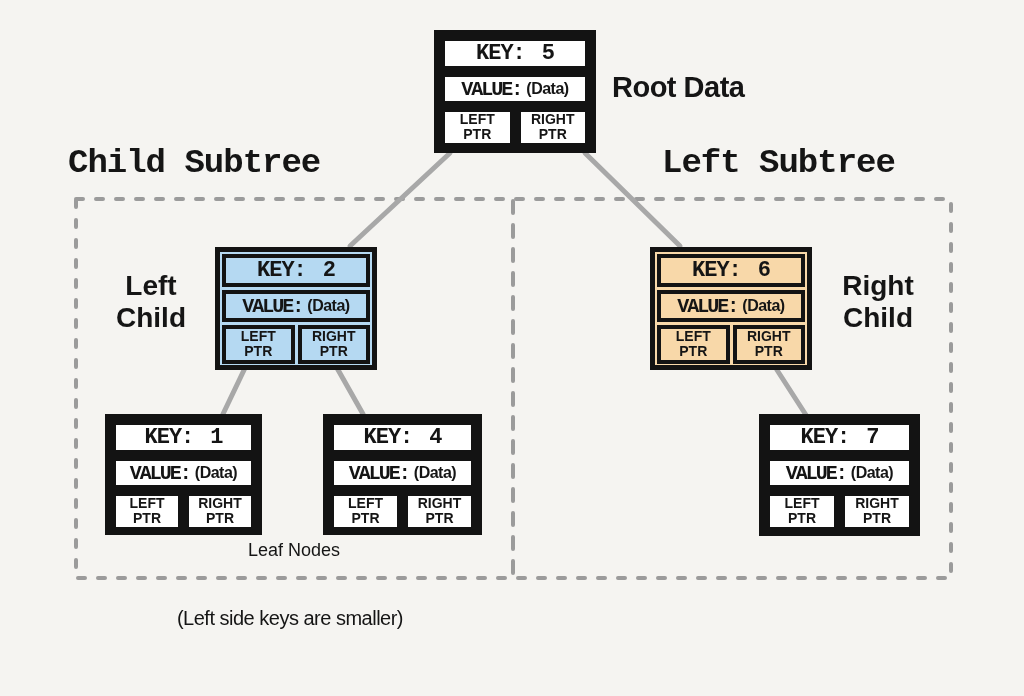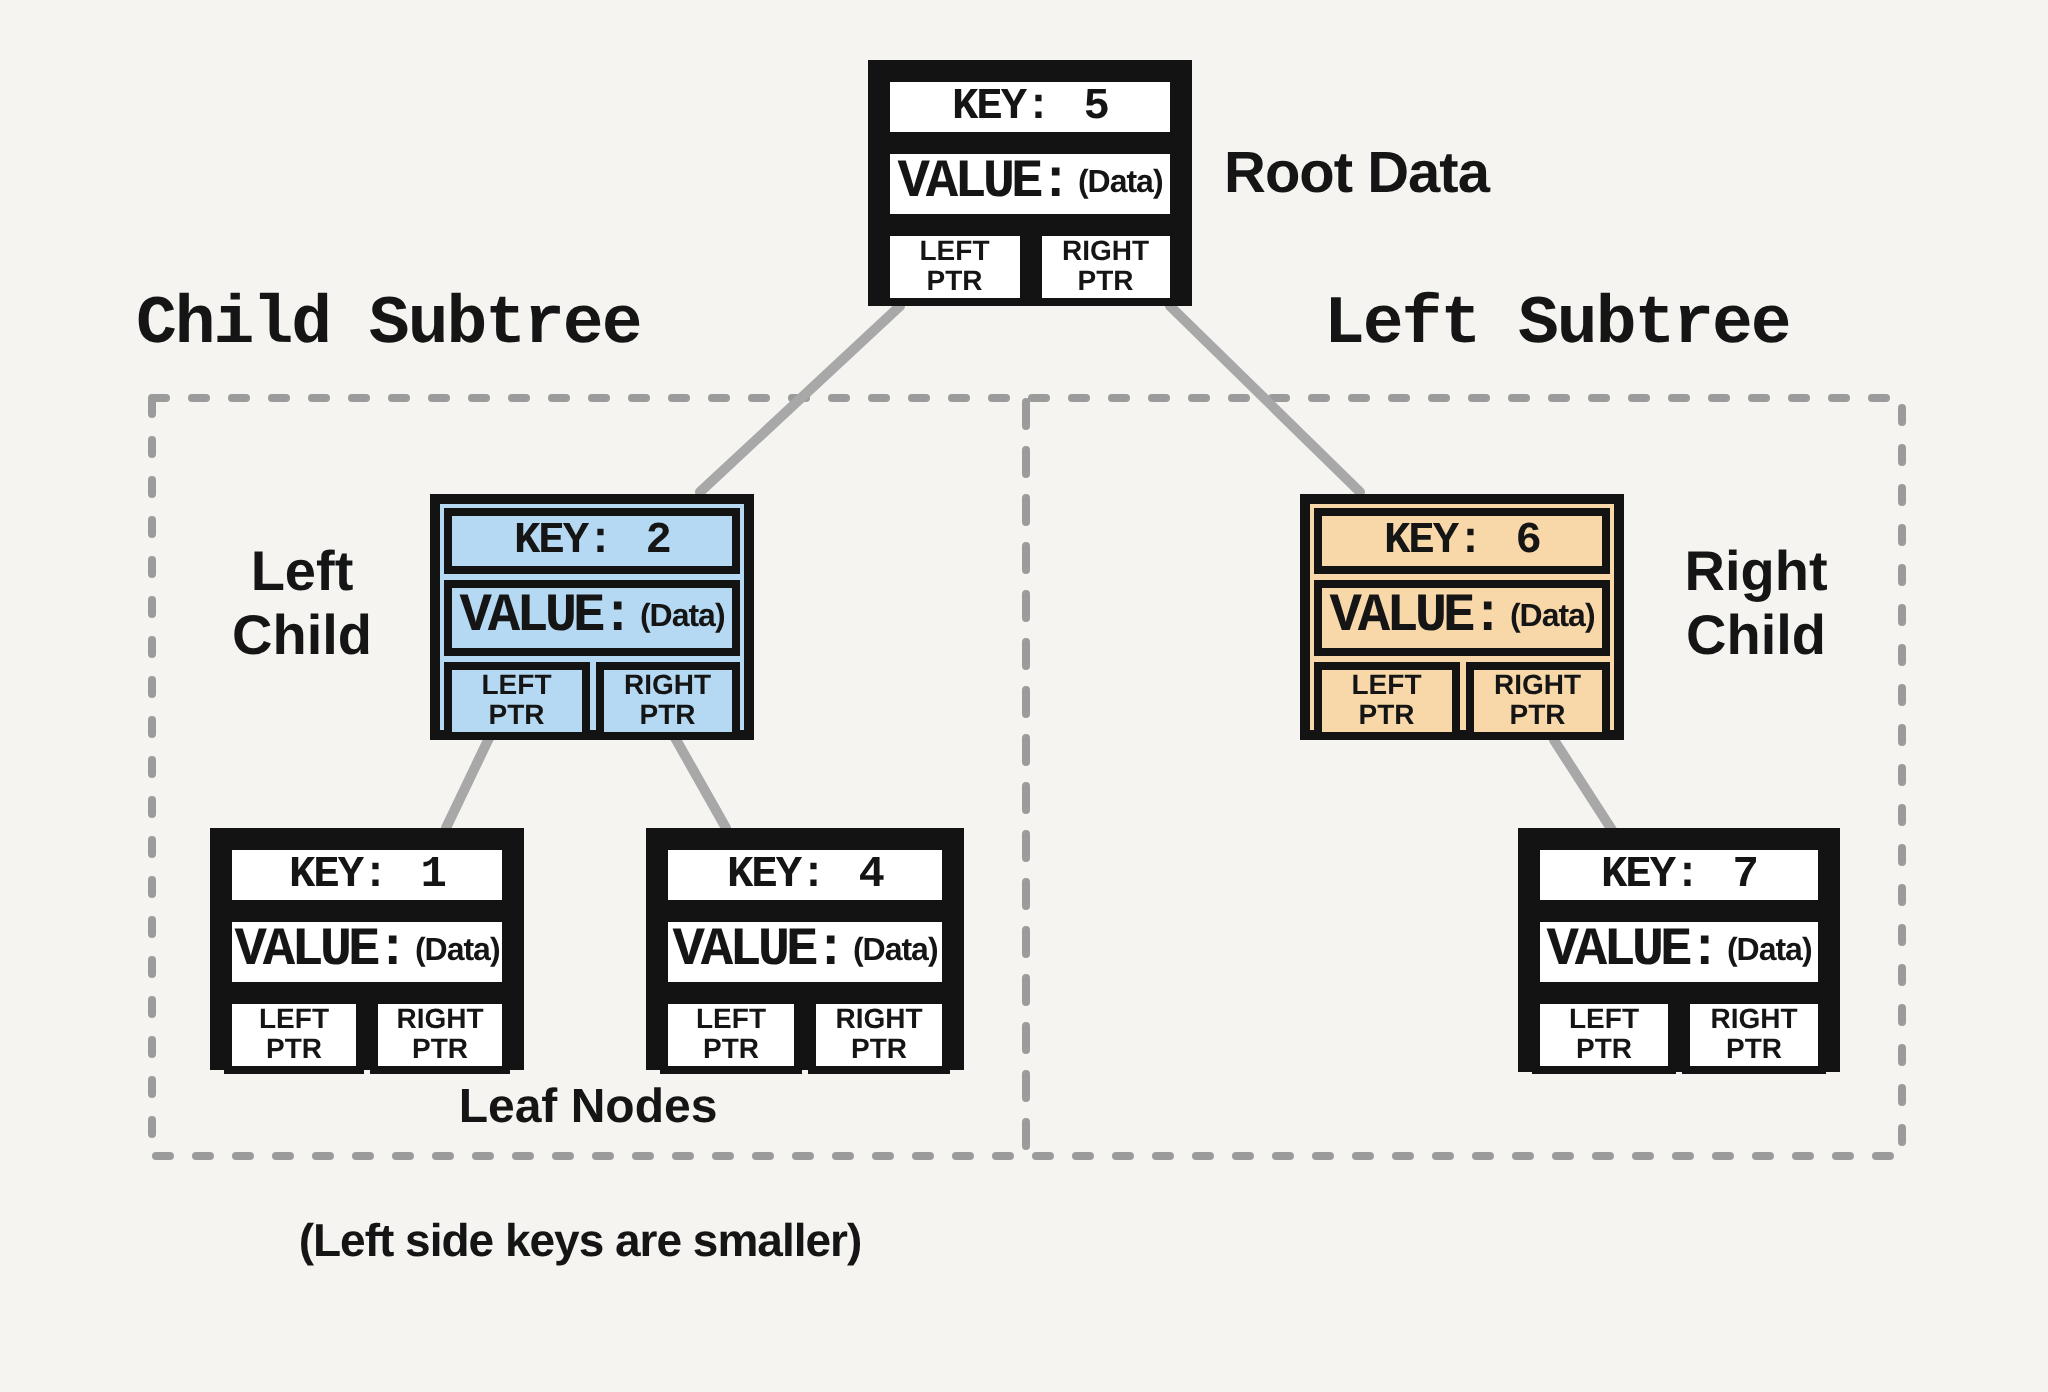--- a/index.html
+++ b/index.html
@@ -47,46 +47,46 @@
   .node-blue{background:var(--left-child-fill);border-color:var(--node-border);}
   .node-blue .cell{background:var(--left-child-fill);}
   .node-orange{background:var(--right-child-fill);}
   .node-orange .cell{background:var(--right-child-fill);}
   .node-blue, .node-orange{background:var(--node-border);}
   .node-blue .cell{background:var(--left-child-fill);}
   .node-orange .cell{background:var(--right-child-fill);}
   .node-blue{padding:2px;} 
   .mono{font-family:"Liberation Mono","DejaVu Sans Mono",monospace;font-weight:bold;}
   .key-label,.key-value{font-size:22px;letter-spacing:-1px;}
-  .value-label{font-size:27px;letter-spacing:-2px;}
+  .value-label{font-size:20px;letter-spacing:-2px;}
   .value-data{font-weight:bold;font-size:16px;letter-spacing:-0.5px;}
 
   
   .node-blue{background:var(--left-child-fill);}
   .node-orange{background:var(--right-child-fill);}
 
   
   .lbl{position:absolute;z-index:3;}
   .lbl-root{left:612px;top:71px;font-size:29px;font-weight:bold;letter-spacing:-0.5px;}
   .lbl-subtree{font-family:"Liberation Mono","DejaVu Sans Mono",monospace;font-weight:bold;font-size:34px;letter-spacing:-1px;}
   .lbl-left-subtree{left:68px;top:144px;}
   .lbl-right-subtree{left:662px;top:144px;}
   .lbl-child{font-size:28px;font-weight:bold;line-height:1.15;text-align:center;white-space:pre-line;width:112px;}
   .lbl-left-child{left:95px;top:270px;}
   .lbl-right-child{left:822px;top:270px;}
-  .lbl-leaf{left:222px;top:540px;width:144px;text-align:center;font-size:24px;font-weight:bold;}
+  .lbl-leaf{left:222px;top:540px;width:144px;text-align:center;font-size:18px;font-weight:normal;}
 
   
   .formula-block{position:absolute;z-index:3;text-align:center;}
   .formula-left{left:75px;top:604px;width:430px;}
   .formula-right{left:519px;top:604px;width:430px;}
   .formula{font-family:"Liberation Mono","DejaVu Sans Mono",monospace;font-weight:bold;font-size:39px;line-height:1.1;white-space:nowrap;}
   .f-sub{font-size:24px;vertical-align:-11px;letter-spacing:-1px;margin-left:1px;}
   .f-rel{margin:0 15px;font-size:36px;}
-  .formula-caption{font-size:23px;font-weight:bold;letter-spacing:-0.5px;margin-top:3px;text-align:center;}
+  .formula-caption{font-size:20px;font-weight:normal;letter-spacing:-0.5px;margin-top:3px;text-align:center;}
 
   
   .connector{stroke:var(--connector);stroke-width:5;stroke-linecap:round;}
   .dash{fill:none;stroke:var(--dashed-border);stroke-width:4;stroke-dasharray:7 13;stroke-linecap:round;}
 </style>
 </head>
 <body>
 
 <div class="stage">
 

